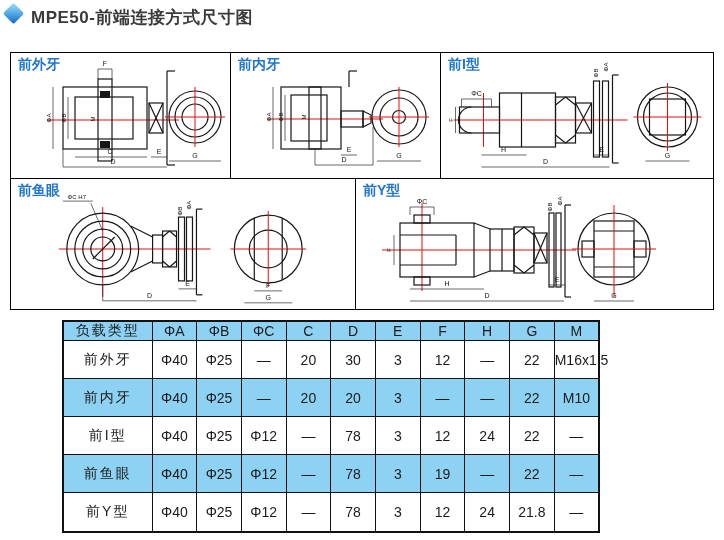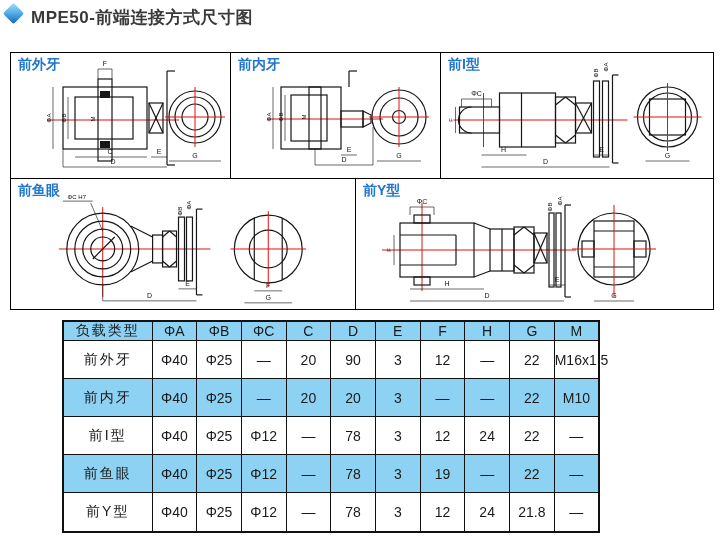--- a/index.html
+++ b/index.html
@@ -300,21 +300,21 @@
       <th>M</th>
     </tr>
   </thead>
   <tbody>
     <tr>
       <td class="rowlabel">前外牙</td>
       <td>Φ40</td>
       <td>Φ25</td>
       <td>—</td>
       <td>20</td>
-      <td>90</td>
+      <td>30</td>
       <td>3</td>
       <td>12</td>
       <td>—</td>
       <td>22</td>
       <td>M16x1.5</td>
     </tr>
     <tr class="blue">
       <td class="rowlabel">前内牙</td>
       <td>Φ40</td>
       <td>Φ25</td>

